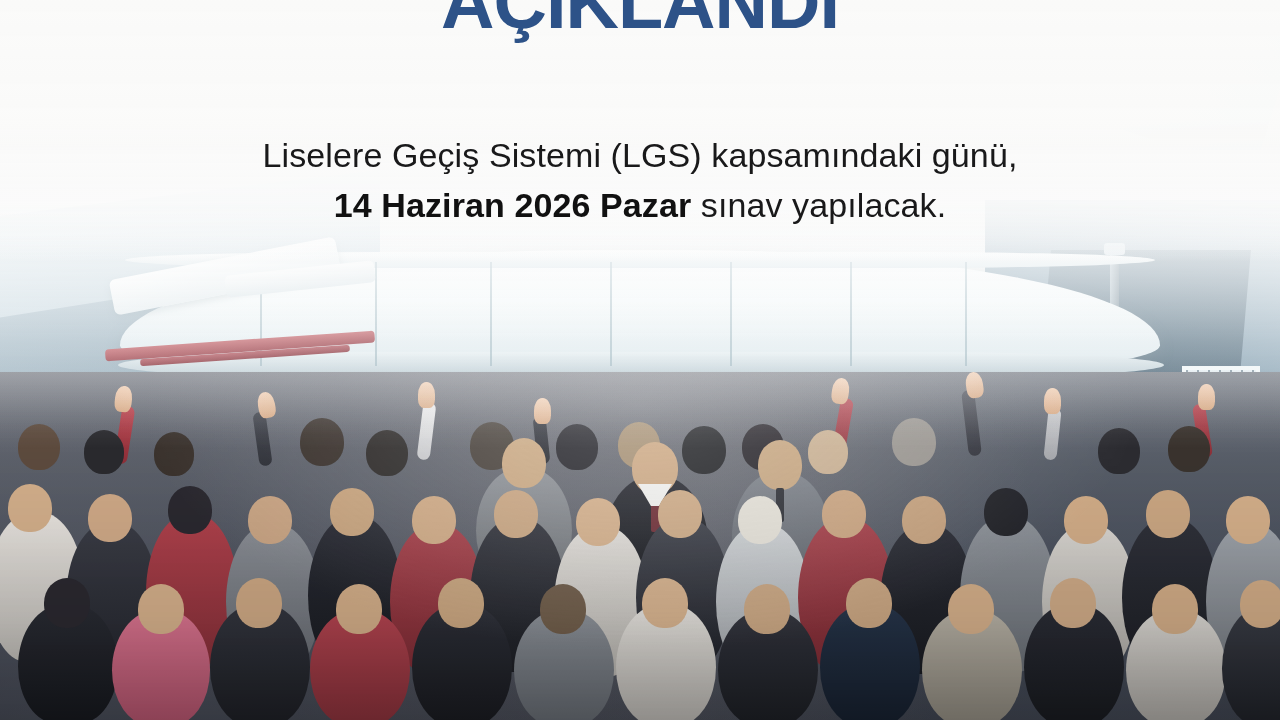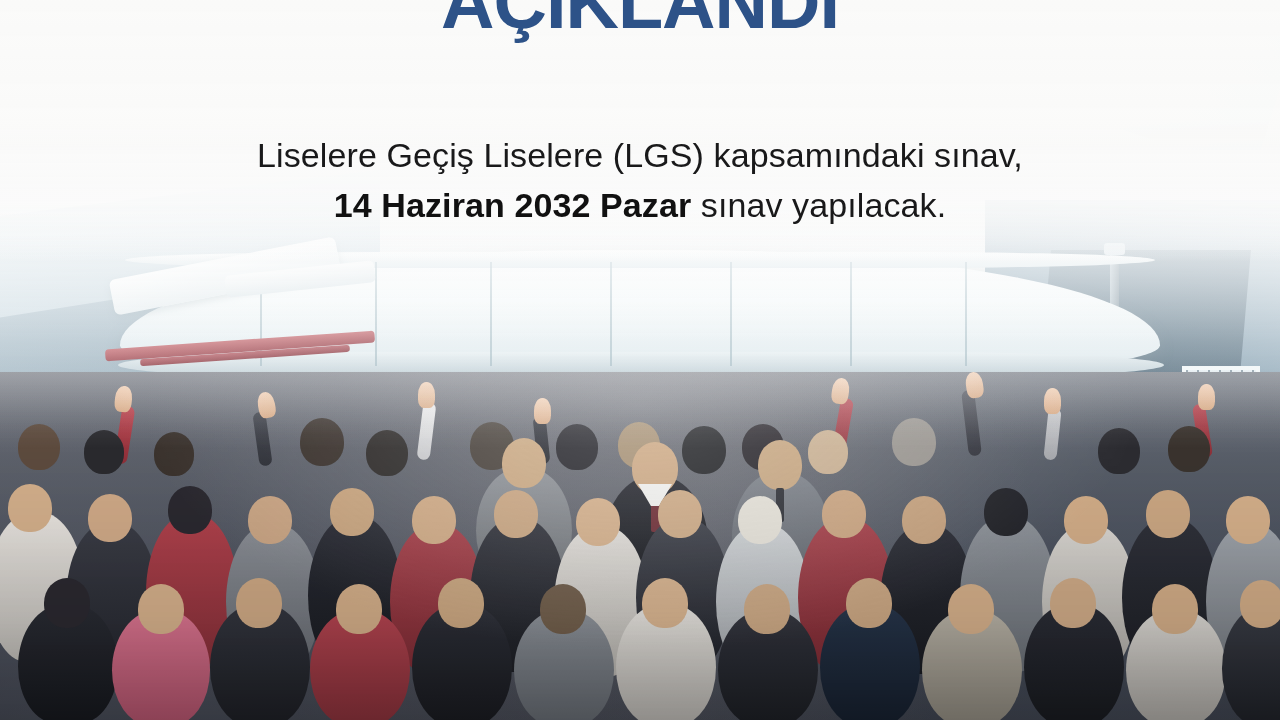--- a/index.html
+++ b/index.html
@@ -293,17 +293,17 @@
       background:linear-gradient(180deg,rgba(252,252,251,.96) 0%,rgba(250,251,251,.72) 35%,
                  rgba(248,250,250,.34) 64%,rgba(248,250,250,.08) 88%,rgba(255,255,255,0) 100%);
       pointer-events:none;"></div>
   </div>
 
   <div class="text-wash"></div>
 
   <div class="headline">AÇIKLANDI</div>
 
   <div class="subtitle">
-    <span class="ln">Liselere Geçiş Liselere (LGS) kapsamındaki sınav,</span>
-    <span class="ln"><b>14 Haziran 2032 Pazar</b><span> sınav yapılacak.</span></span>
+    <span class="ln">Liselere Geçiş Sistemi (LGS) kapsamındaki günü,</span>
+    <span class="ln"><b>14 Haziran 2026 Pazar</b><span> sınav yapılacak.</span></span>
   </div>
 
 </div>
 
 </body></html>

